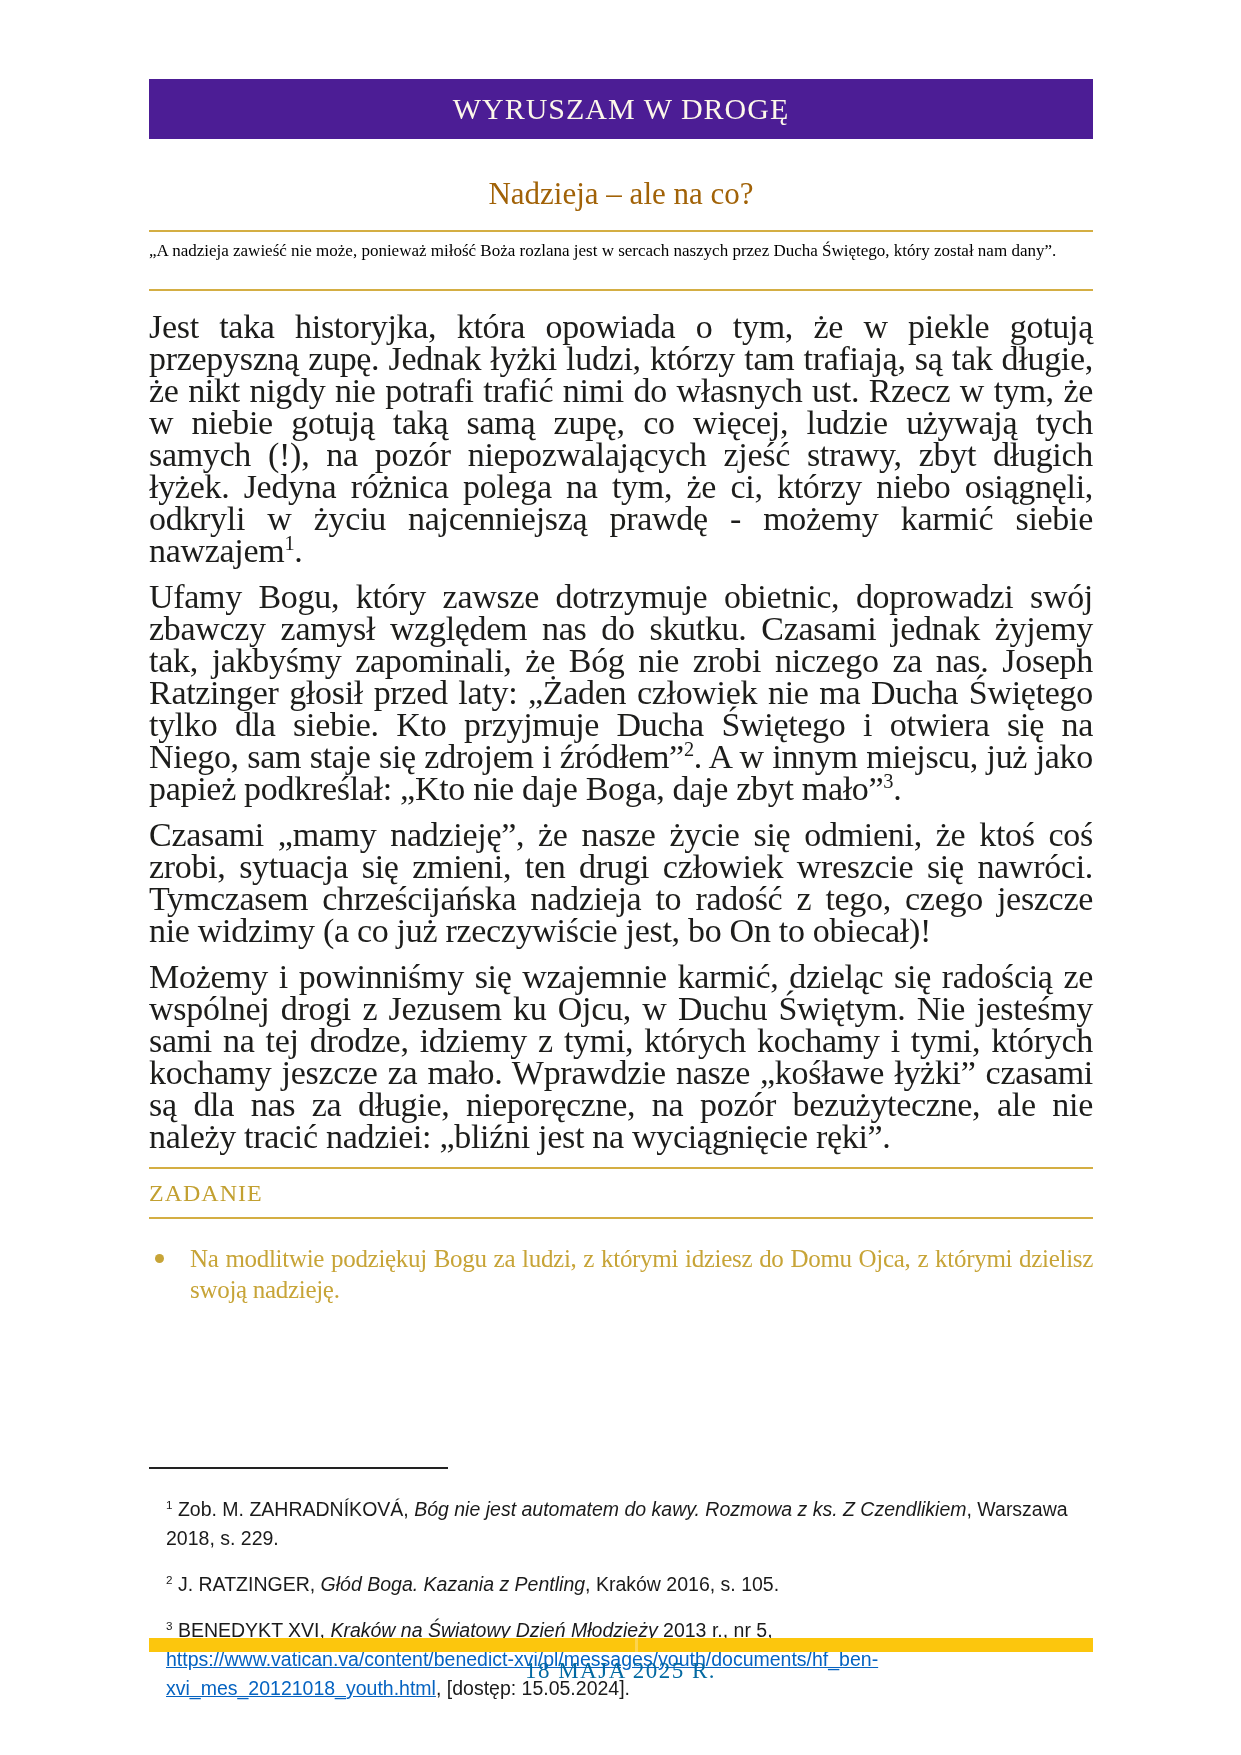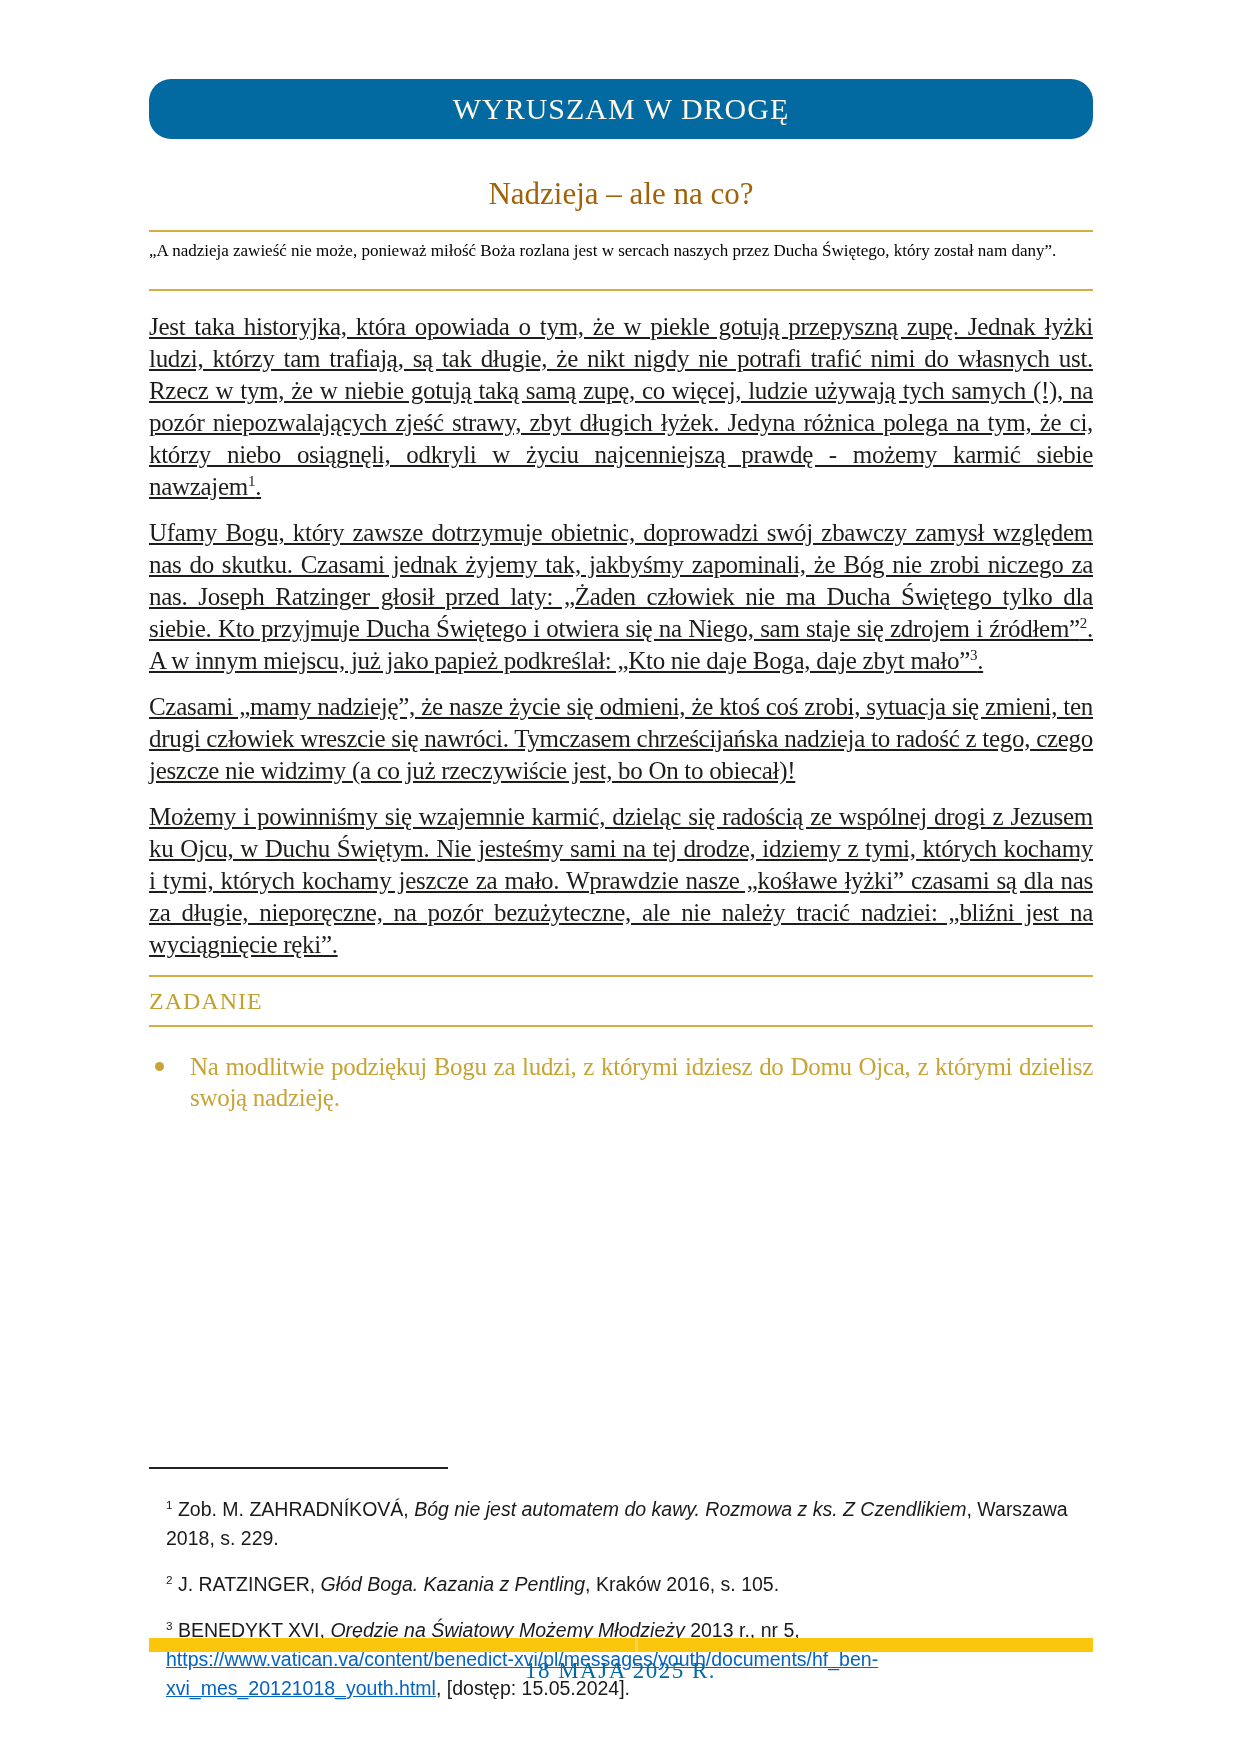--- a/index.html
+++ b/index.html
@@ -13,22 +13,22 @@
   }
   .content{
     position:absolute;
     left:149px;top:0;
     width:944px;
   }
   
   .banner{
     margin-top:79px;
     height:60px;
-    background:#0369a1;
-    display:flex;align-items:center;justify-content:center;border-radius:22px;
+    background:#4c1d95;
+    display:flex;align-items:center;justify-content:center;
   }
   .banner-title{
     color:#FDF8EA;
     font-size:30px;
     letter-spacing:1px;
   }
   
   .page-title{
     margin-top:36px;
     text-align:center;
@@ -54,25 +54,24 @@
   .quote-attribution{
     margin-top:20px;
     font-size:20px;
     color:#BD9A2F;
     text-align:right;
   }
   
   .body-section{margin-top:20px;}
   .body-section p{
     margin:0 0 14px 0;
-    font-size:25px;
+    font-size:34px;
     line-height:32px;
     letter-spacing:-0.3px;
     text-align:justify;
-    text-decoration:underline;
   }
   sup{
     font-size:60%;
     line-height:0;
     vertical-align:super;
   }
   
   .task-rule-top{margin-top:12px;border-top:2px solid #D4AE43;}
   .task-heading{
     margin-top:9px;
@@ -186,21 +185,21 @@
       </li>
     </ul>
 
   </div>
 
   <div class="fn-separator"></div>
 
   <div class="footnotes">
     <p><sup>1</sup> Zob. M. ZAHRADNÍKOVÁ, <i>Bóg nie jest automatem do kawy. Rozmowa z ks. Z Czendlikiem</i>, Warszawa 2018, s. 229.</p>
     <p><sup>2</sup> J. RATZINGER, <i>Głód Boga. Kazania z Pentling</i>, Kraków 2016, s. 105.</p>
-    <p><sup>3</sup> BENEDYKT XVI, <i>Orędzie na Światowy Możemy Młodzieży</i> 2013 r., nr 5, <a href="#" class="fn-link">https://www.vatican.va/content/benedict-xvi/pl/messages/youth/documents/hf_ben-xvi_mes_20121018_youth.html</a>, [dostęp: 15.05.2024].</p>
+    <p><sup>3</sup> BENEDYKT XVI, <i>Kraków na Światowy Dzień Młodzieży</i> 2013 r., nr 5, <a href="#" class="fn-link">https://www.vatican.va/content/benedict-xvi/pl/messages/youth/documents/hf_ben-xvi_mes_20121018_youth.html</a>, [dostęp: 15.05.2024].</p>
   </div>
 
   <div class="bottom-bar">
     <div class="bar-seam"></div>
   </div>
 
   <div class="footer-date">18 MAJA 2025 R.</div>
 </div>
 
 </body></html>

